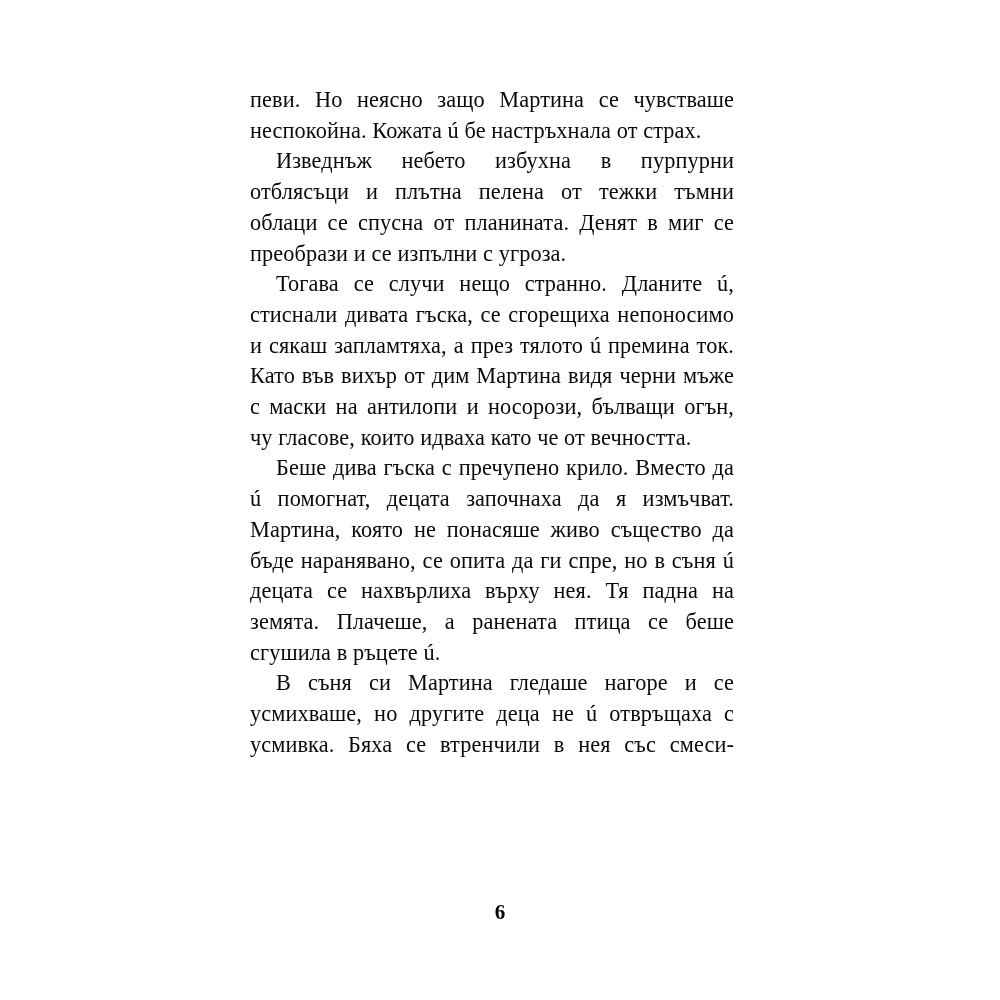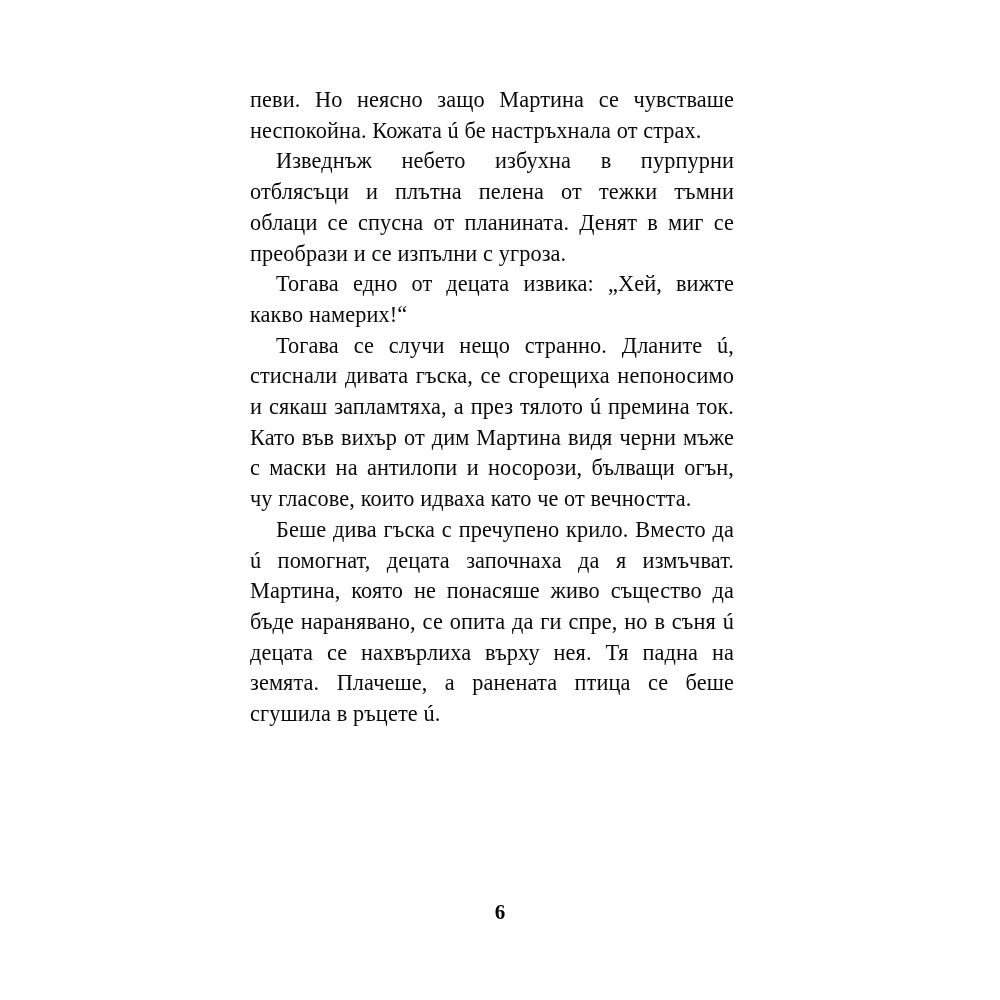--- a/index.html
+++ b/index.html
@@ -73,20 +73,20 @@
   }
 </style>
 </head>
 <body>
 
 <div id="page">
 
   <div id="text-column">
     <p class="para cont">певи. Но неясно защо Мартина се чувстваше неспокойна. Кожата ú бе настръхнала от страх.</p>
     <p class="para indent">Изведнъж небето избухна в пурпурни отблясъци и плътна пелена от тежки тъмни облаци се спусна от планината. Денят в миг се преобрази и се изпълни с угроза.</p>
-    <p class="para indent">Тогава едно от децата извика: „Хей, вижте какво намерих!“</p>
     <p class="para indent">Тогава се случи нещо странно. Дланите ú, стиснали дивата гъска, се сгорещиха непоносимо и сякаш запламтяха, а през тялото ú премина ток. Като във вихър от дим Мартина видя черни мъже с маски на антилопи и носорози, бълващи огън, чу гласове, които идваха като че от вечността.</p>
     <p class="para indent">Беше дива гъска с пречупено крило. Вместо да ú помогнат, децата започнаха да я измъчват. Мартина, която не понасяше живо същество да бъде наранявано, се опита да ги спре, но в съня ú децата се нахвърлиха върху нея. Тя падна на земята. Плачеше, а ранената птица се беше сгушила в ръцете ú.</p>
+    <p class="para indent justify-last">В съня си Мартина гледаше нагоре и се усмихваше, но другите деца не ú отвръщаха с усмивка. Бяха се втренчили в нея със смеси-</p>
   </div>
 
   <div id="page-number">6</div>
 
 </div>
 
 </body></html>

